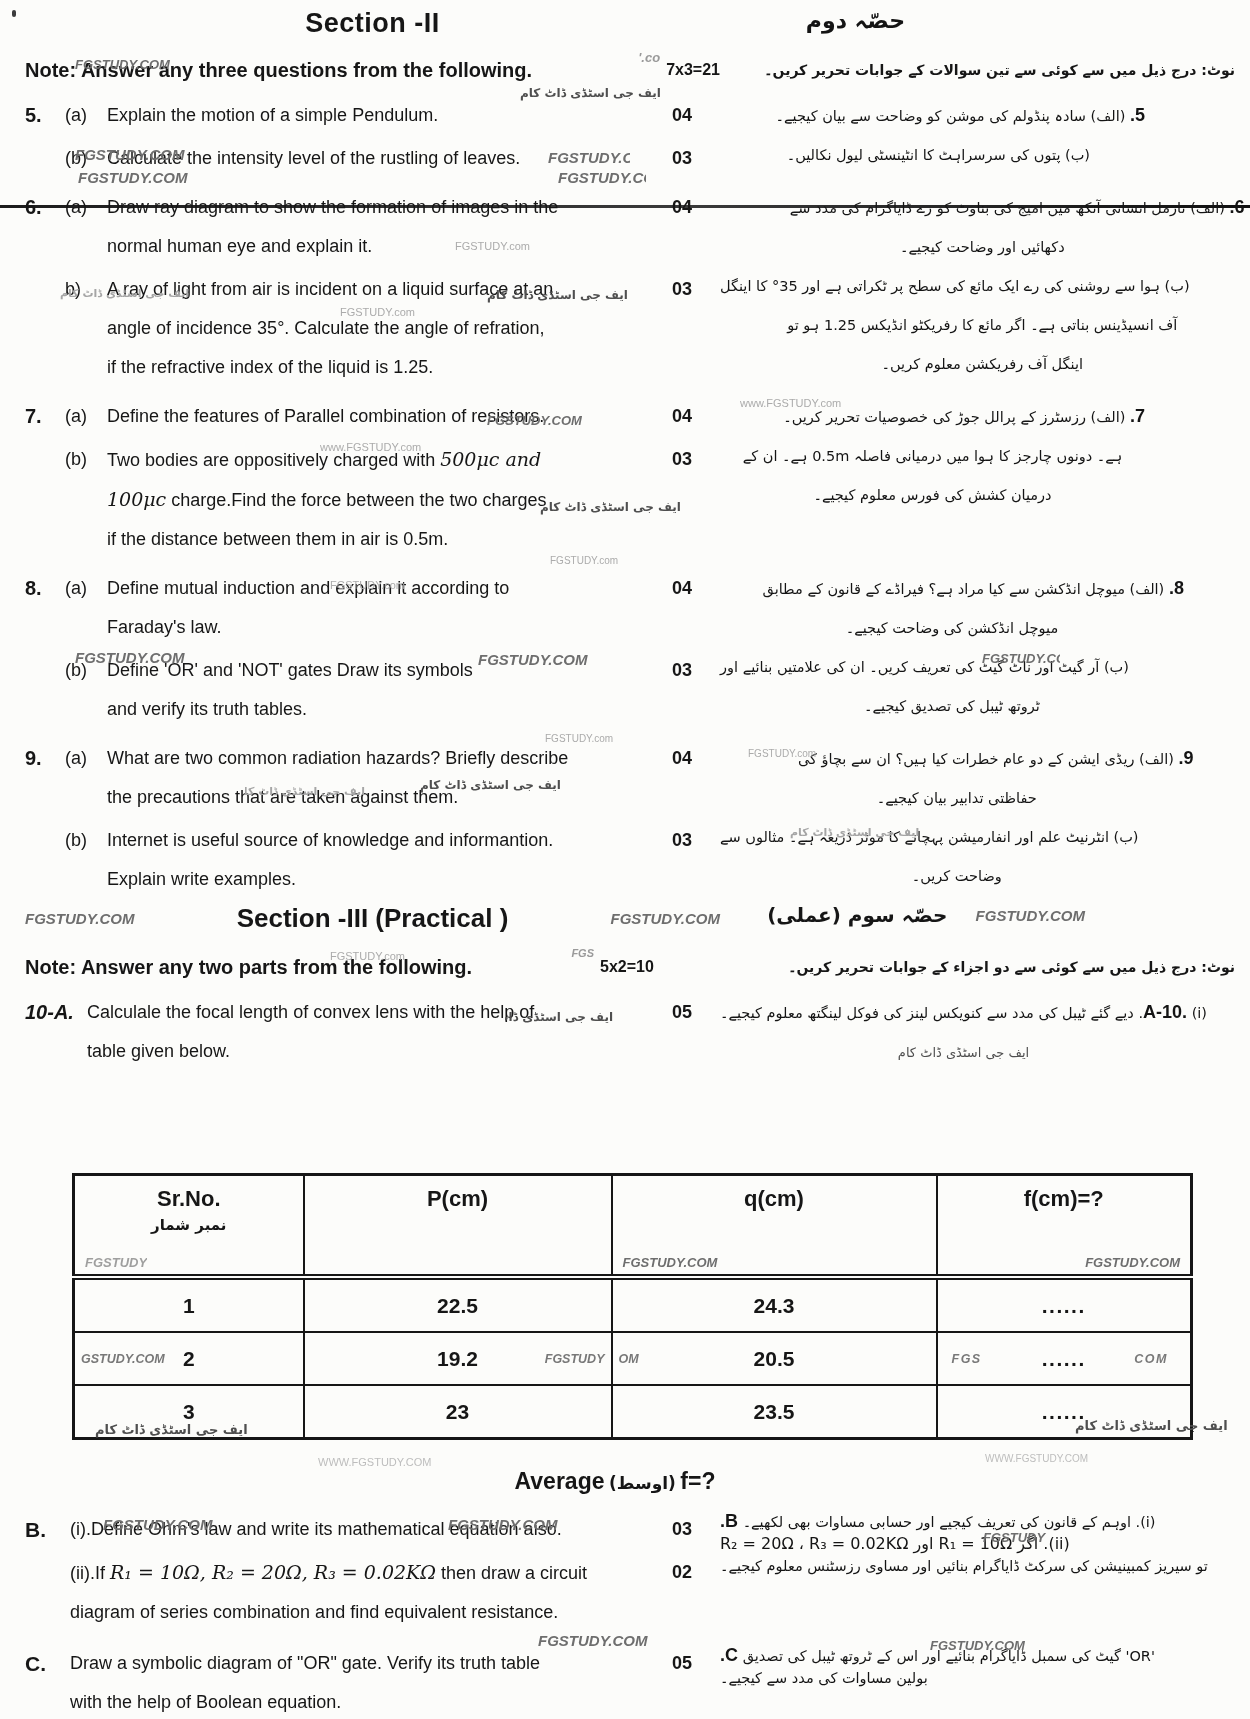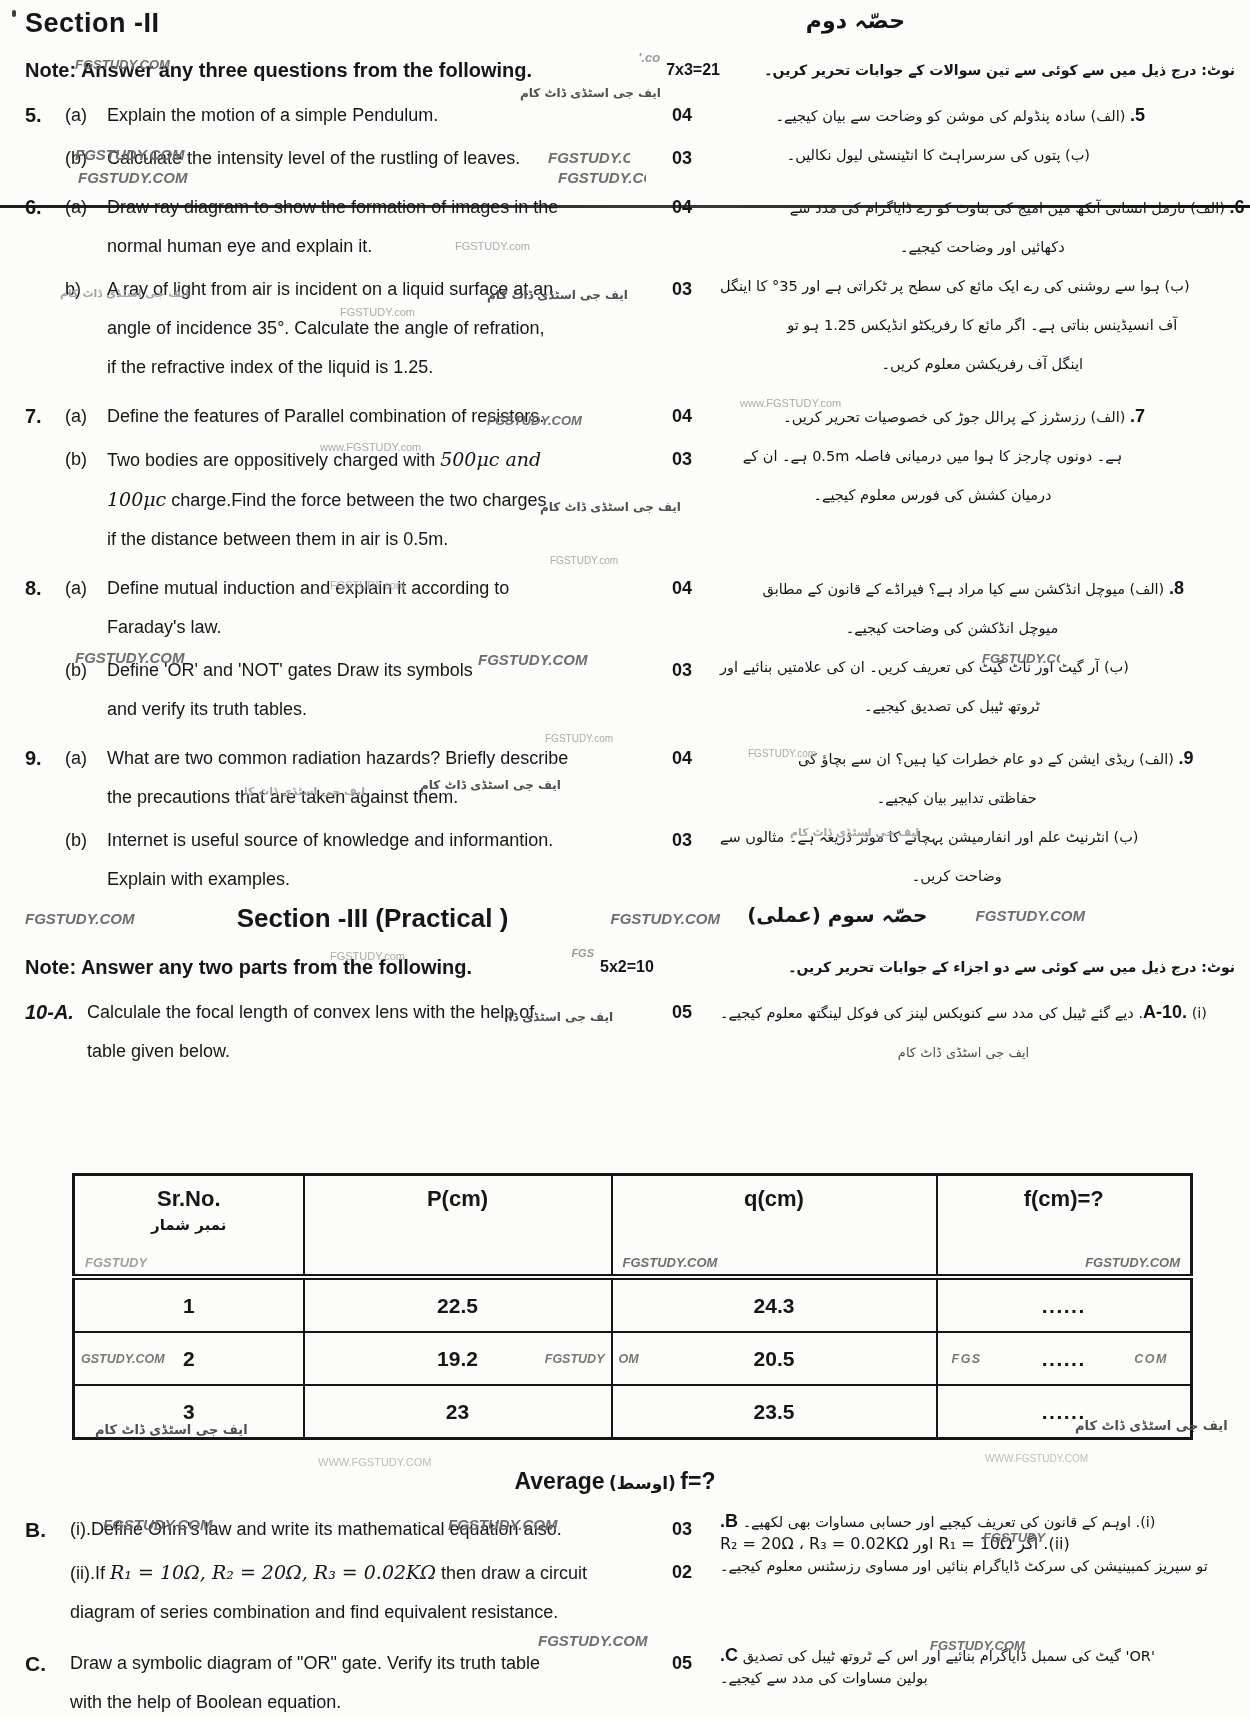--- a/index.html
+++ b/index.html
@@ -27,33 +27,33 @@
   
   .ur-q { margin-right:90px; margin-left:0; }
   .ur-q.tight { margin-right:60px; }
   .ur-line { font-size:14.5px; line-height:39px; white-space:nowrap; text-align:right; }
   .ur-cont { text-align:center; }
   .ur-b { padding-right:55px; }
   .ur-num { font-weight:700; font-size:18px; font-family:"Liberation Sans",sans-serif; }
 
   
   .row-title { display:flex; align-items:flex-start; height:42px; }
-  .sec-title { width:695px; font-weight:700; font-size:27px; letter-spacing:0.5px; }
+  .sec-title { width:695px; text-align:center; font-weight:700; font-size:27px; letter-spacing:0.5px; }
   .sec-title-ur { direction:rtl; font-family:"DejaVu Sans",sans-serif; font-weight:700; font-size:22px; margin-right:330px; }
   .row-note { display:flex; align-items:flex-start; height:46px; }
   .note-en { display:flex; width:695px; }
   .note-text { flex:1; font-weight:700; font-size:20px; line-height:40px; white-space:nowrap; }
   .note-marks { font-weight:700; font-size:16px; line-height:40px; }
   .note-ur { flex:1; direction:rtl; font-family:"DejaVu Sans",sans-serif; font-weight:700; font-size:14px; line-height:40px; white-space:nowrap; }
 
   
   .sec3-left { width:695px; display:flex; align-items:center; justify-content:space-between; }
   .sec3-title { font-weight:700; font-size:26px; white-space:nowrap; }
   .sec3-ur { flex:1; direction:rtl; display:flex; align-items:center; }
-  .sec3-title-ur { font-family:"DejaVu Sans",sans-serif; font-weight:700; font-size:20px; margin-right:48px; }
+  .sec3-title-ur { font-family:"DejaVu Sans",sans-serif; font-weight:700; font-size:20px; margin-right:28px; }
 
   
   .wm { position:absolute; color:#6e6e6e; font-weight:700; font-style:italic; font-size:13px; white-space:nowrap; font-family:"Liberation Sans",sans-serif; }
   .wm.big { font-size:15px; }
   .wm.lc { font-weight:400; font-style:normal; color:#ababab; font-size:11px; }
   .wm.faint { color:#bdbdbd; }
   .wm.urw { font-family:"DejaVu Sans",sans-serif; font-style:normal; font-size:12px; color:#4f4f4f; direction:rtl; }
   .wm.urfaint { font-family:"DejaVu Sans",sans-serif; font-style:normal; font-size:11px; color:#a5a5a5; direction:rtl; }
   .clip { display:inline-block; overflow:hidden; vertical-align:top; }
   .wm-inline { color:#9a9a9a; font-weight:700; font-style:italic; font-size:13px; margin-right:6px; }
@@ -244,21 +244,21 @@
             <div>What are two common radiation hazards? Briefly describe</div>
             <div>the precautions that are taken against them.</div>
           </div>
           <span class="marks">04</span>
         </div>
         <div class="part">
           <span class="qnum"></span>
           <span class="plabel">(b)</span>
           <div class="ptext">
             <div>Internet is useful source of knowledge and informantion.</div>
-            <div>Explain with examples.</div>
+            <div>Explain write examples.</div>
           </div>
           <span class="marks">03</span>
         </div>
       </div>
       <div class="ur">
         <div class="ur-q">
           <div class="ur-line"><span class="ur-num">9.</span> <span>(الف) ریڈی ایشن کے دو عام خطرات کیا ہیں؟ ان سے بچاؤ کی</span></div>
           <div class="ur-line ur-cont">حفاظتی تدابیر بیان کیجیے۔</div>
           <div class="ur-line ur-b">(ب) انٹرنیٹ علم اور انفارمیشن پہچانے کا موثر ذریعہ ہے۔ مثالوں سے</div>
           <div class="ur-line ur-cont">وضاحت کریں۔</div>

